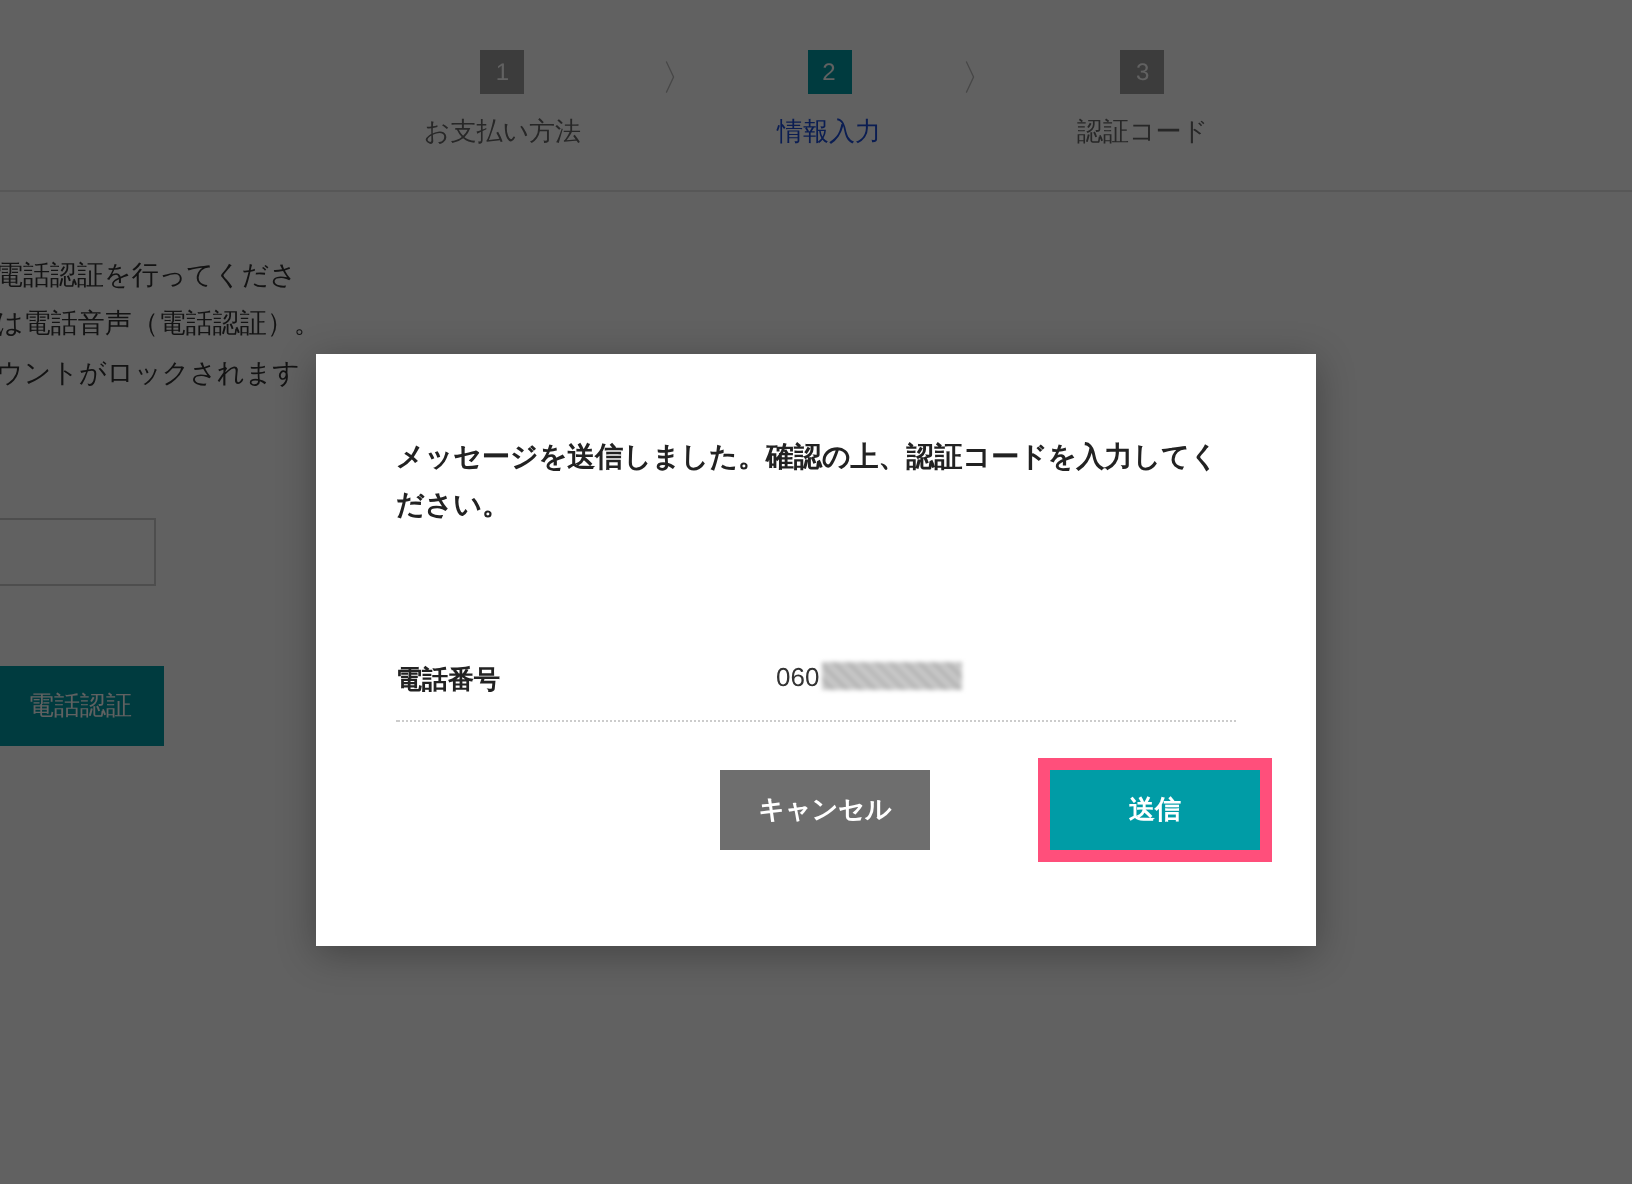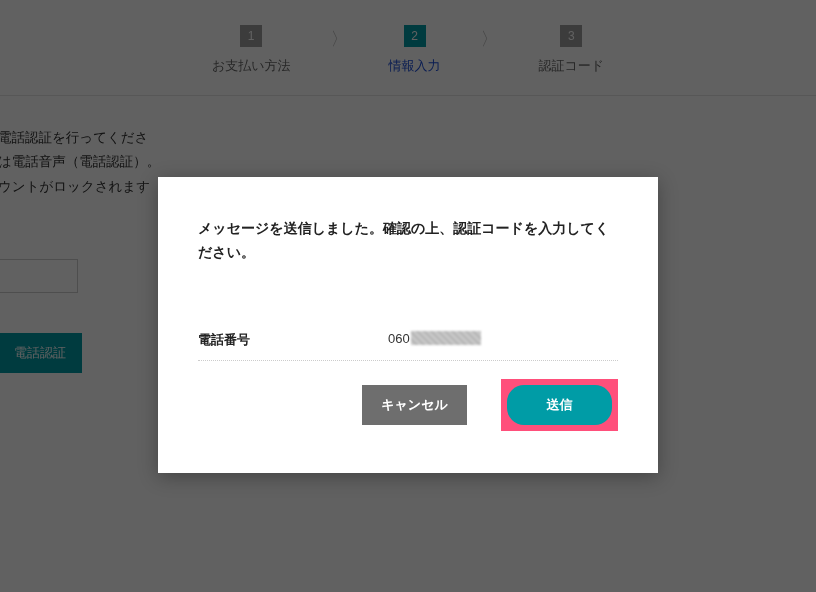--- a/index.html
+++ b/index.html
@@ -132,42 +132,42 @@
     .code-input {
       width: 72px;
       height: 30px;
       border: 1px solid #ccc;
       background: #fff;
       padding: 0 6px;
       font-size: 13px;
     }
     .modal-actions {
       display: flex;
-      justify-content: flex-end;
-      gap: 34px;
+      justify-content: center;
+      gap: 54px;
       margin-top: 24px;
       padding-left: 180px;
     }
     .btn {
       min-width: 105px;
       height: 40px;
       border: none;
       color: #fff;
       font-size: 13px;
       font-weight: bold;
       cursor: pointer;
     }
     .btn-cancel { background: #6e6e6e; }
     .highlight-submit-wrap {
       background: #ff4f7b;
       padding: 6px;
       margin-top: -6px;
       margin-bottom: -6px;
     }
-    .btn-submit { background: #009ca6; border-radius: 17px; }
+    .btn-submit { background: #009ca6; }
   </style>
 </head>
 <body>
 
 <div class="stepper">
   <div class="step">
     <div class="step-num">1</div>
     <div class="step-label">お支払い方法</div>
   </div>
   <div class="step-arrow">〉</div>

